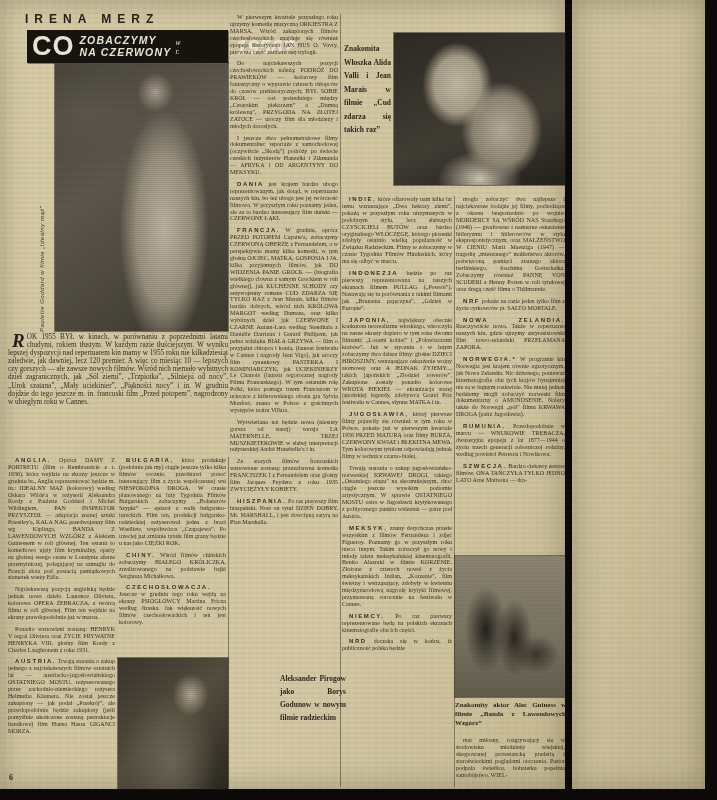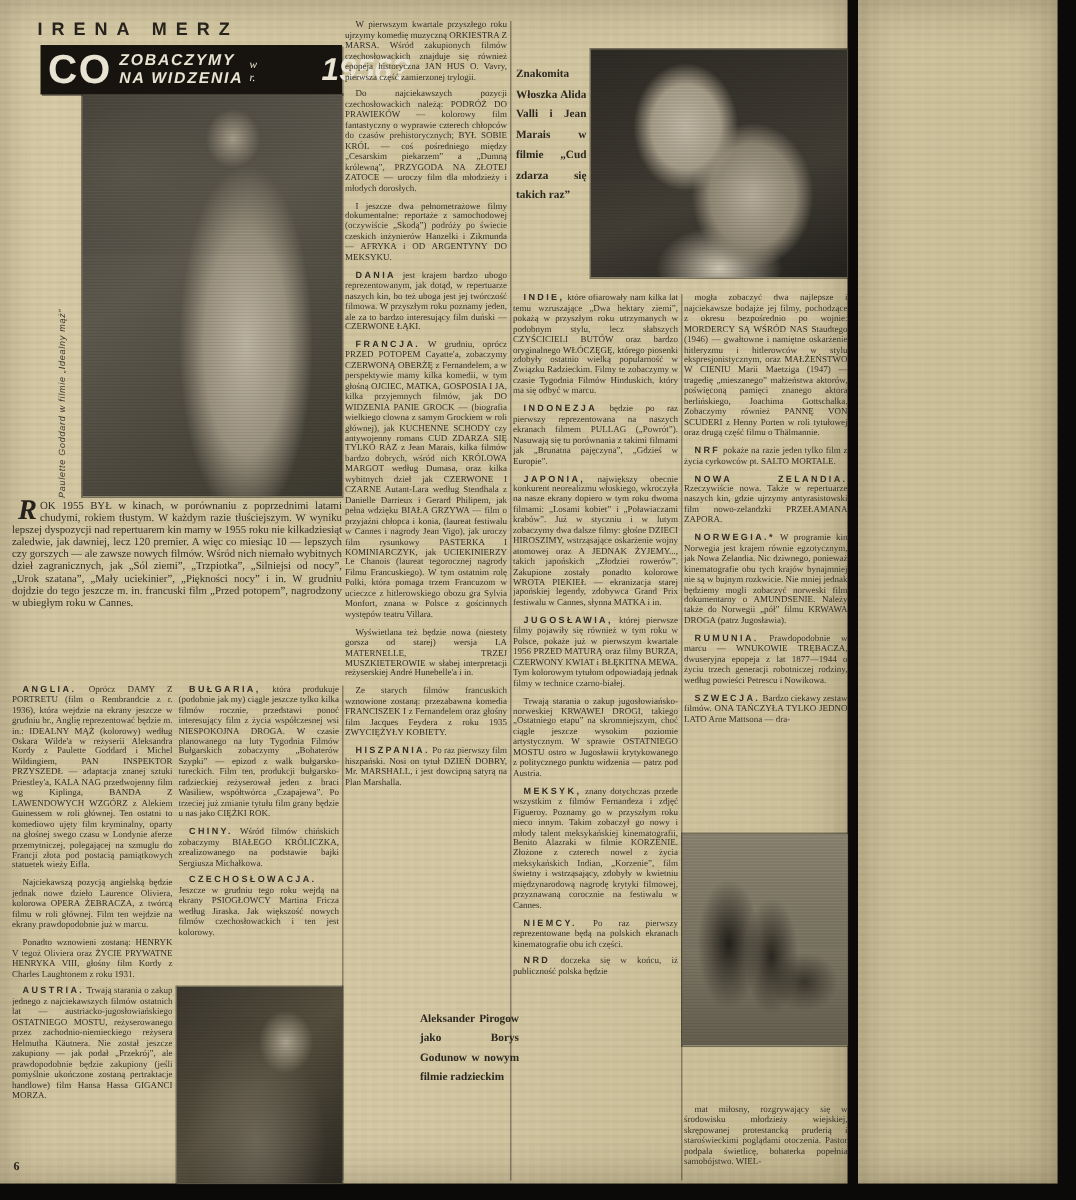--- a/index.html
+++ b/index.html
@@ -23,21 +23,21 @@
     background:repeating-linear-gradient(0deg,rgba(90,75,45,.05) 0 2px,transparent 2px 5px),
                repeating-linear-gradient(90deg,rgba(255,250,230,.04) 0 3px,transparent 3px 7px);}
   #author{position:absolute;left:25px;top:12px;font-family:"Liberation Sans",sans-serif;
     font-weight:bold;font-size:12px;letter-spacing:6px;color:#27231c;}
   #title-banner{position:absolute;left:27px;top:30px;width:201px;height:33px;
     background:var(--banner);color:#e9e3d2;display:flex;align-items:center;padding:0 5px;box-sizing:border-box;
     box-shadow:1px 1px 0 rgba(0,0,0,.4);}
   .co{font-family:"Liberation Sans",sans-serif;font-weight:bold;font-size:27px;line-height:27px;letter-spacing:1px;}
   .title-mid{display:flex;flex-direction:column;margin-left:5px;font-family:"Liberation Sans",sans-serif;
     font-style:italic;font-weight:bold;font-size:10.5px;line-height:11.5px;letter-spacing:1.2px;white-space:nowrap;}
-  .wr{font-size:7.5px;font-style:italic;margin:0 3px 0 4px;align-self:center;}
+  .wr{font-size:7.5px;font-style:italic;margin:0 15px 0 4px;align-self:center;}
   .year{font-family:"Liberation Sans",sans-serif;font-style:italic;font-weight:bold;font-size:21px;white-space:nowrap;margin-left:40px;}
   .photo{position:absolute;overflow:hidden;box-shadow:0 0 0 1px rgba(30,25,18,.5);}
   .photo::after{content:"";position:absolute;inset:0;
     background:repeating-linear-gradient(0deg,rgba(0,0,0,.07) 0 1px,transparent 1px 2px);}
   #photo-goddard{left:55px;top:63px;width:173px;height:268px;
     background:
       radial-gradient(ellipse 62px 165px at 63% 62%,#bcb3a2 0%,#9a917f 45%,rgba(0,0,0,0) 72%),
       radial-gradient(ellipse 26px 28px at 58% 11%,#aaa08d 0%,rgba(0,0,0,0) 70%),
       radial-gradient(ellipse 90px 60px at 20% 20%,#5d584c 0%,rgba(0,0,0,0) 75%),
       linear-gradient(145deg,#4b473e 0%,#5e594e 40%,#3c392f 100%);}
@@ -88,21 +88,21 @@
 </head>
 <body>
 
 <div class="page grain" id="main-page">
   <div id="author">IRENA MERZ</div>
 
   <div id="title-banner">
     <span class="co">CO</span>
     <span class="title-mid">
       <span>ZOBACZYMY</span>
-      <span>NA WIDZENIA</span>
+      <span>NA CZERWONY</span>
     </span>
     <span class="wr">w r.</span>
     <span class="year">1956?</span>
   </div>
 
   <div class="vrule" id="rule-b"></div>
   <div class="vrule" id="rule-c"></div>
   <div class="vrule" id="rule-a"></div>
 
   <div class="v-caption">Paulette Goddard w filmie „Idealny mąż”</div>
@@ -157,20 +157,21 @@
       <p class="para"><span class="lead">NOWA ZELANDIA.</span> <span>Rzeczywiście nowa. Także w repertuarze naszych kin, gdzie ujrzymy antyrasistowski film nowo-zelandzki PRZEŁAMANA ZAPORA.</span></p>
       <p class="para"><span class="lead">NORWEGIA.*</span> <span>W programie kin Norwegia jest krajem równie egzotycznym, jak Nowa Zelandia. Nic dziwnego, ponieważ kinematografie obu tych krajów bynajmniej nie są w bujnym rozkwicie. Nie mniej jednak będziemy mogli zobaczyć norweski film dokumentarny o AMUNDSENIE. Należy także do Norwegii „pół” filmu KRWAWA DROGA (patrz Jugosławia).</span></p>
       <p class="para"><span class="lead">RUMUNIA.</span> <span>Prawdopodobnie w marcu — WNUKOWIE TRĘBACZA, dwuseryjna epopeja z lat 1877—1944 o życiu trzech generacji robotniczej rodziny, według powieści Petrescu i Nowikowa.</span></p>
       <p class="para"><span class="lead">SZWECJA.</span> <span>Bardzo ciekawy zestaw filmów. ONA TAŃCZYŁA TYLKO JEDNO LATO Arne Mattsona — dra-</span></p>
     </div>
 
   <div class="side-caption" id="caption-pirogow">Aleksander Pirogow jako Borys Godunow w nowym filmie radzieckim</div>
   <div class="photo" id="photo-pirogow"></div>
 
   <div class="photo" id="photo-guinness"></div>
+  <div id="caption-guinness">Znakomity aktor Alec Guiness w filmie „Banda z Lawendowych Wzgórz”</div>
 
   <div class="col" id="col5b">
 
   <p class="para"><span>mat miłosny, rozgrywający się w środowisku młodzieży wiejskiej, skrępowanej protestancką pruderią i staroświeckimi poglądami otoczenia. Pastor podpala świetlicę, bohaterka popełnia samobójstwo. WIEL-</span></p>
     </div>
 
   <div id="page-number">6</div>
 </div>
 
 <div class="page grain" id="right-strip">

